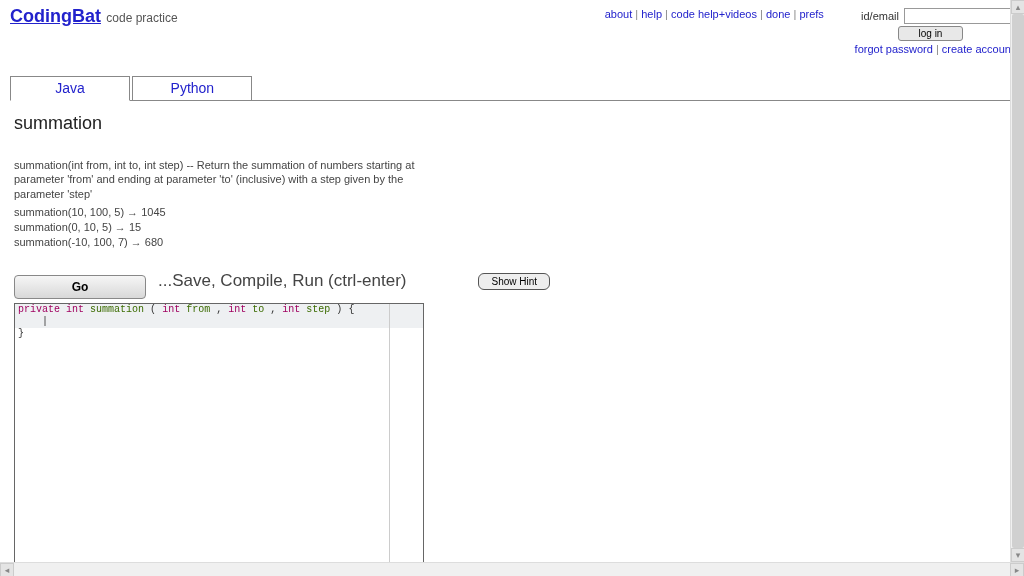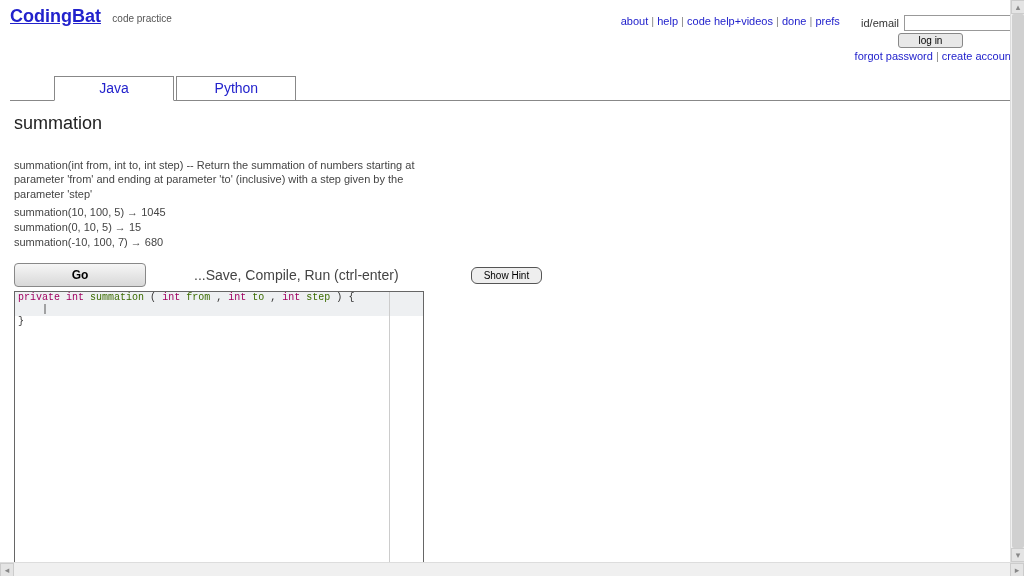--- a/index.html
+++ b/index.html
@@ -12,25 +12,25 @@
     color: #333;
     width: 1024px;
     height: 576px;
     overflow: auto;
     position: relative;
   }
   .content-wrap { padding: 6px 10px 0 10px; }
   .header-row { position: relative; height: 70px; }
   .logo-wrap { position: absolute; left: 0; top: 0; }
   .logo-text { font-size: 18px; font-weight: bold; color: #2222cc; display: inline; text-decoration: underline; }
-  .logo-sub { font-size: 10px; color: #555; margin-left: 8px; }
-  .topright { position: absolute; right: 0; top: 9px; text-align: right; font-size: 11px; }
+  .logo-sub { font-size: 12px; color: #555; margin-left: 2px; }
+  .topright { position: absolute; right: 0; top: 2px; text-align: right; font-size: 11px; }
   .topright a { color: #2222cc; text-decoration: none; }
   .sep { color: #888; }
-  .login-form { display: inline-block; margin-left: 4px; vertical-align: top; }
+  .login-form { display: inline-block; margin-left: 20px; vertical-align: top; }
   .login-row { margin-bottom: 2px; text-align: left; }
   .login-row label { font-size: 11px; color: #333; display: inline-block; width: 52px; text-align: right; margin-right: 2px; }
   .login-row input[type="text"], .login-row input[type="password"] {
     width: 110px; font-size: 11px; padding: 1px 2px; border: 1px solid #999;
   }
   .login-btn-row { text-align: center; margin-bottom: 2px; }
   .login-btn {
     font-size: 10px; padding: 1px 20px; background: #e8e8e8;
     border: 1px solid #888; border-radius: 3px; cursor: pointer;
   }
@@ -48,34 +48,34 @@
     background: #fff;
     color: #2222cc;
     font-size: 14px;
     position: relative;
     margin-right: -1px;
     vertical-align: bottom;
   }
   .tab.active {
     border-bottom: 1px solid #fff;
     z-index: 2;
-    margin-left: 44px;
   }
 
   .problem-title { font-size: 18px; margin: 12px 0 24px 4px; color: #222; }
   .problem-desc { font-size: 11px; color: #444; margin: 0 0 4px 4px; max-width: 440px; line-height: 1.3; }
   .examples { font-size: 11px; color: #444; margin: 0 0 14px 4px; line-height: 1.35; }
 
   .control-row { display: flex; align-items: center; margin: 0 0 4px 4px; gap: 12px; }
   .go-btn {
     width: 132px; padding: 4px 0; font-size: 12px; font-weight: bold;
     border: 1px solid #888; border-radius: 4px; cursor: pointer;
     background: linear-gradient(#f6f6f6, #d8d8d8);
-  }
-  .run-hint { font-size: 14px; color: #444; margin-left: 36px; }
+    margin-top: 12px;
+  }
+  .run-hint { font-size: 17px; color: #444; }
   .show-hint-btn {
     font-size: 10px; padding: 2px 12px; border: 1px solid #555; border-radius: 6px;
     background: #eee; cursor: pointer; margin-left: 60px;
   }
 
   .editor {
     margin: 2px 0 6px 4px;
     width: 410px; height: 281px;
     border: 1px solid #666;
     font-family: "Courier New", monospace;

